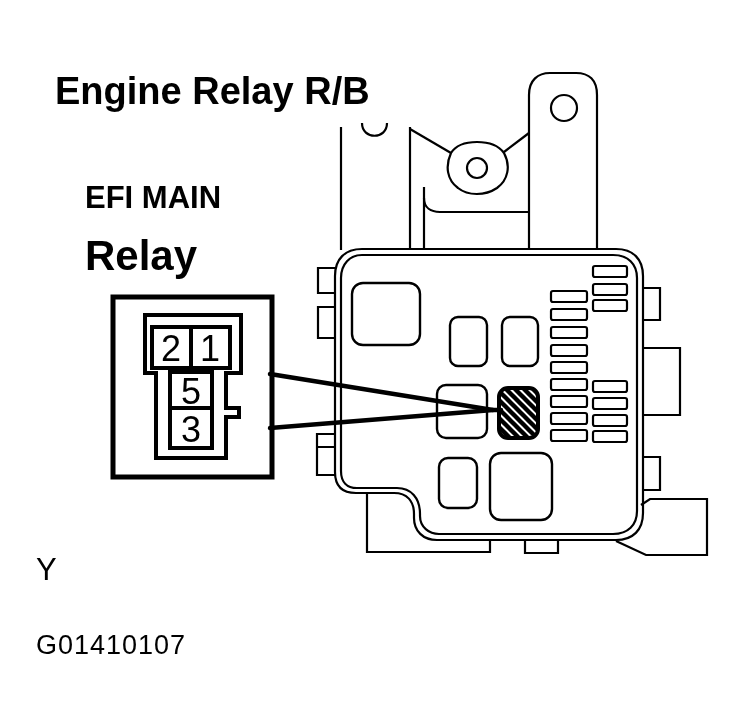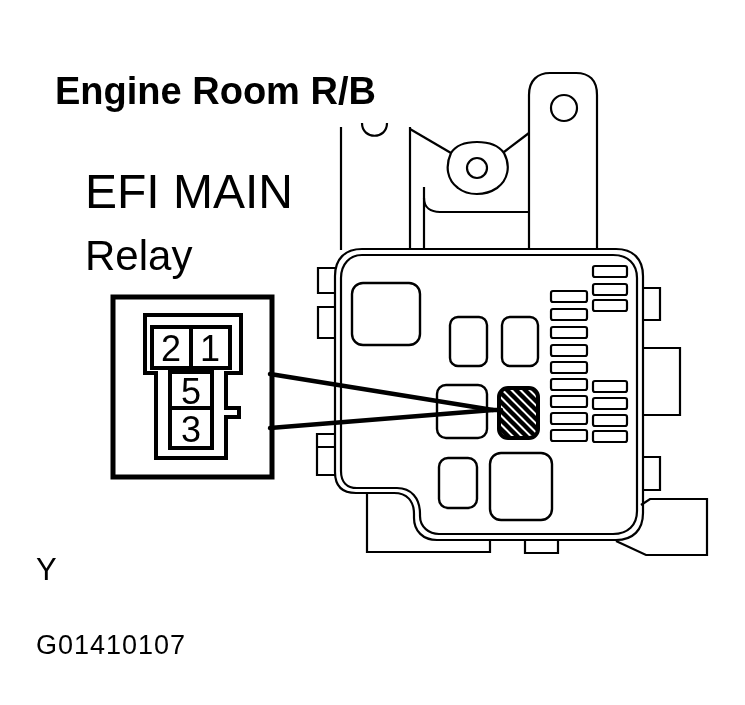--- a/index.html
+++ b/index.html
@@ -7,22 +7,22 @@
     position:relative;
     width:745px;height:705px;
     background:#fff;
     font-family:"Liberation Sans",sans-serif;
     color:#000;
     overflow:hidden;
   }
   .canvas svg{position:absolute;left:0;top:0;}
   .txt{position:absolute;white-space:nowrap;}
   .title{left:55px;top:70px;font-size:38px;font-weight:700;letter-spacing:0px;}
-  .efi1{left:85px;top:164px;font-size:48px;font-weight:400;}
-  .efi2{left:85px;top:232px;font-size:42px;font-weight:400;}
+  .efi1{left:85px;top:180px;font-size:31px;font-weight:700;}
+  .efi2{left:85px;top:232px;font-size:42px;font-weight:700;}
   .ymark{left:36px;top:552px;font-size:31px;font-weight:400;}
   .figid{left:36px;top:598px;font-size:27px;font-weight:400;letter-spacing:1px;margin-top:32px;}
   .pin-text{font-family:"Liberation Sans",sans-serif;font-size:36px;fill:#000;}
 </style>
 </head>
 <body>
 
 <div class="canvas">
 
   <svg width="745" height="705" viewBox="0 0 745 705">
@@ -105,19 +105,19 @@
     <text class="pin-text" x="210" y="361" text-anchor="middle">1</text>
     <text class="pin-text" x="191" y="404" text-anchor="middle">5</text>
     <text class="pin-text" x="191" y="442" text-anchor="middle">3</text>
 
     <g fill="none" stroke="#000" stroke-width="4.5" stroke-linecap="round">
       <path d="M270,374 L493,410 H501"></path>
       <path d="M270,428 L493,410"></path>
     </g>
   </svg>
 
-  <div class="txt title">Engine Room R/B</div>
+  <div class="txt title">Engine Relay R/B</div>
   <div class="txt efi1">EFI MAIN</div>
   <div class="txt efi2">Relay</div>
   <div class="txt ymark">Y</div>
   <div class="txt figid">G01410107</div>
 
 </div>
 
 </body></html>

